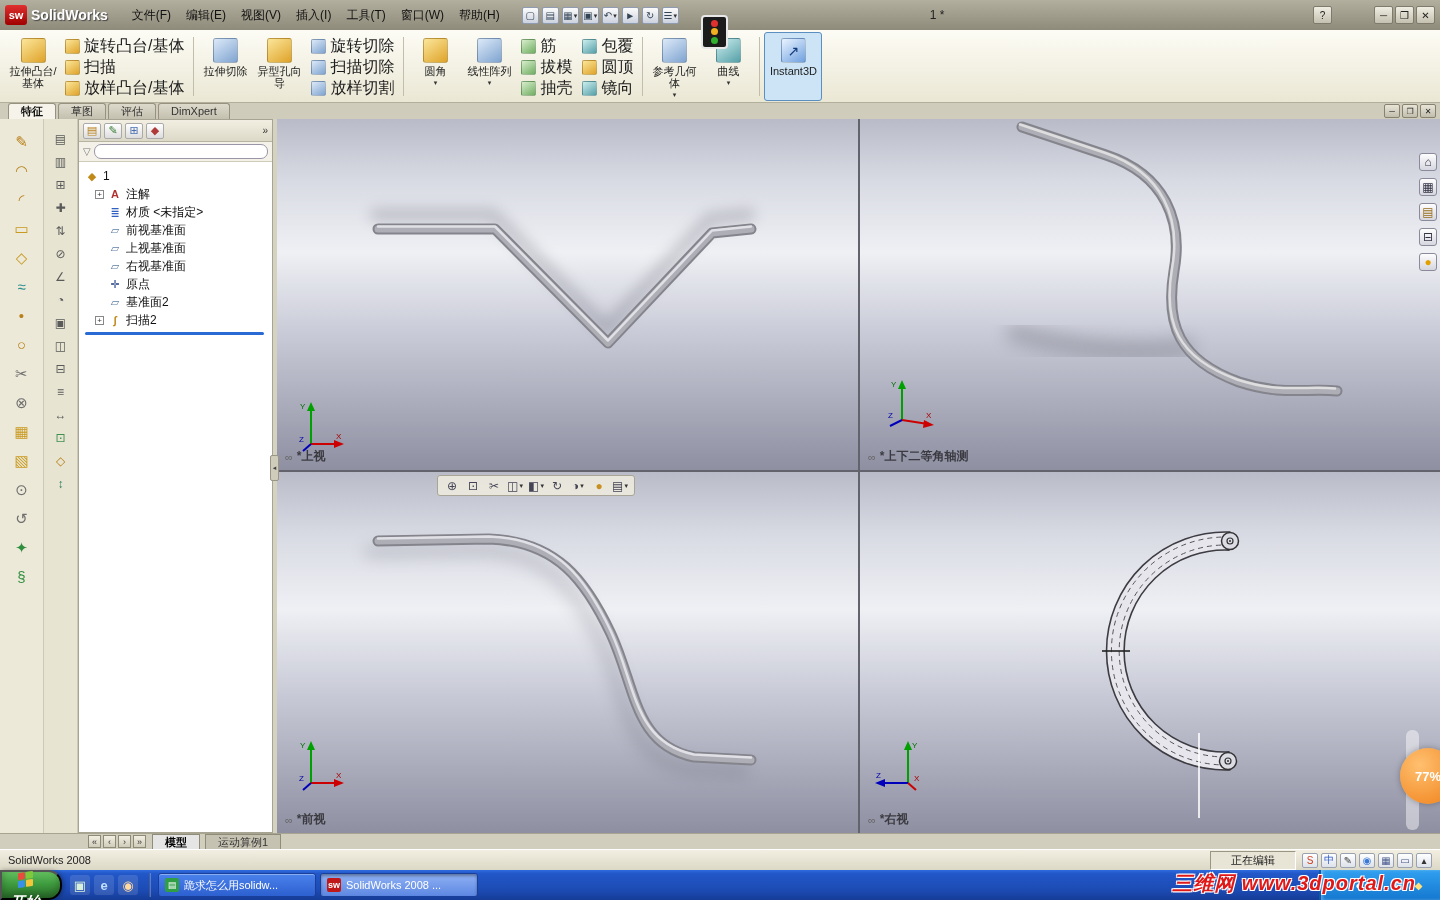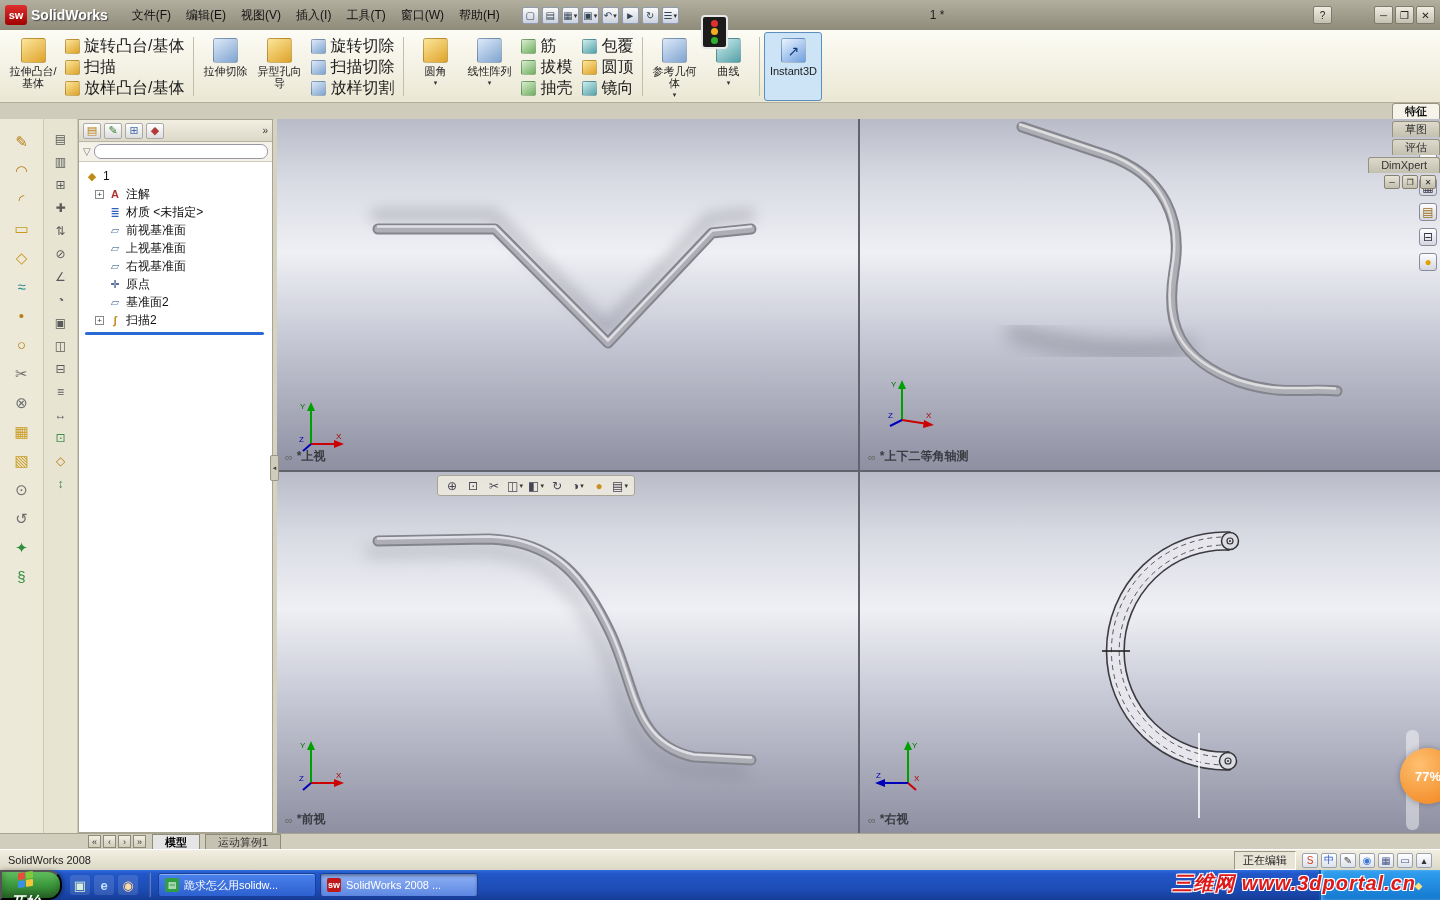--- a/index.html
+++ b/index.html
@@ -46,21 +46,21 @@
   .dd{font-size:7px;color:#333;margin-left:1px;font-style:normal;line-height:1;}
   .rbig .dd{margin:0;}
   .rbig.active{background:#cde4f6;border:1px solid #5a8fc0;}
   .rbig.active .bicon{background:linear-gradient(145deg,#eaf4ff,#6fa0e0);color:#123a7a;font-size:14px;
     display:flex;align-items:center;justify-content:center;}
   #dslogo{position:absolute;right:8px;top:26px;font-size:54px;font-style:italic;font-weight:bold;
     color:#9fc2dc;opacity:.55;z-index:5;letter-spacing:-4px;}
 
   
   #cmdtabs{position:absolute;left:0;top:103px;width:1440px;height:16px;background:#cfccbc;
-    display:flex;align-items:flex-end;padding-left:8px;gap:2px;z-index:10;flex-direction:column;}
+    display:flex;align-items:flex-end;padding-left:8px;gap:2px;z-index:10;}
   .ctab{font-size:11px;line-height:13px;padding:1px 12px 1px;background:linear-gradient(#dedacb,#c4c0b0);
     border:1px solid #96927f;border-bottom:none;border-radius:3px 3px 0 0;color:#333;cursor:default;}
   .ctab.active{background:#f6f4ea;font-weight:bold;color:#111;}
   .doc-winbtns{margin-left:auto;display:flex;gap:2px;padding:0 4px 1px 0;}
   .dwbtn{width:16px;height:14px;background:linear-gradient(#e8e5d8,#c2beae);border:1px solid #86826f;border-radius:2px;
     font-size:8px;display:flex;align-items:center;justify-content:center;color:#222;}
 
   
   #stripA{position:absolute;left:0;top:119px;width:44px;height:714px;background:#ece9d8;border-right:1px solid #cdc9b8;
     display:flex;flex-direction:column;align-items:center;padding-top:10px;gap:4px;z-index:6;}
@@ -131,21 +131,21 @@
     display:flex;align-items:center;padding-left:88px;gap:1px;z-index:10;}
   .navchip{width:13px;height:13px;font-size:9px;background:linear-gradient(#f2efe2,#d0ccba);border:1px solid #8e8a78;
     display:inline-flex;align-items:center;justify-content:center;color:#333;margin-right:1px;}
   .dtab{font-size:11px;line-height:12px;padding:1px 12px;background:#c6c2b2;border:1px solid #908c7a;border-bottom:none;
     border-radius:0 0 0 0;color:#333;margin-left:4px;}
   .dtab.active{background:#e5e5e5;font-weight:bold;color:#000;}
 
   
   #statusbar{position:absolute;left:0;top:849px;width:1440px;height:21px;background:linear-gradient(#f2efe2,#dcd8c6);
     border-top:1px solid #fff;display:flex;align-items:center;font-size:11px;color:#222;padding:0 8px;gap:6px;z-index:10;}
-  .st-cell{border:1px solid;border-color:#9a9684 #fff #fff #9a9684;padding:1px 8px;font-size:11px;background:#e8e5d6;}
+  .st-cell{border:1px solid;border-color:#9a9684 #fff #fff #9a9684;padding:1px 20px;font-size:11px;background:#e8e5d6;}
   .st-icons{display:flex;align-items:center;gap:3px;}
   .stchip{width:16px;height:15px;font-size:10px;display:inline-flex;align-items:center;justify-content:center;
     background:linear-gradient(#fff,#dde2ea);border:1px solid #9aa2b2;border-radius:2px;}
 
   
   #taskbar{position:absolute;left:0;top:870px;width:1440px;height:30px;
     background:linear-gradient(#2e6ce0 0%,#2257c8 12%,#1c4ab2 70%,#153c96 100%);display:flex;align-items:center;z-index:20;}
   #startbtn{height:30px;padding:0 20px 0 8px;background:linear-gradient(#63c05f 0%,#3f9c3f 45%,#2f7d2f 100%);
     border-radius:0 14px 14px 0;color:#fff;font-weight:bold;font-style:italic;font-size:15px;display:flex;align-items:center;gap:6px;
     box-shadow:inset 0 -5px 8px rgba(0,0,0,.28),2px 0 4px rgba(0,0,0,.3);text-shadow:1px 1px 2px #145814;flex-direction:column;}

